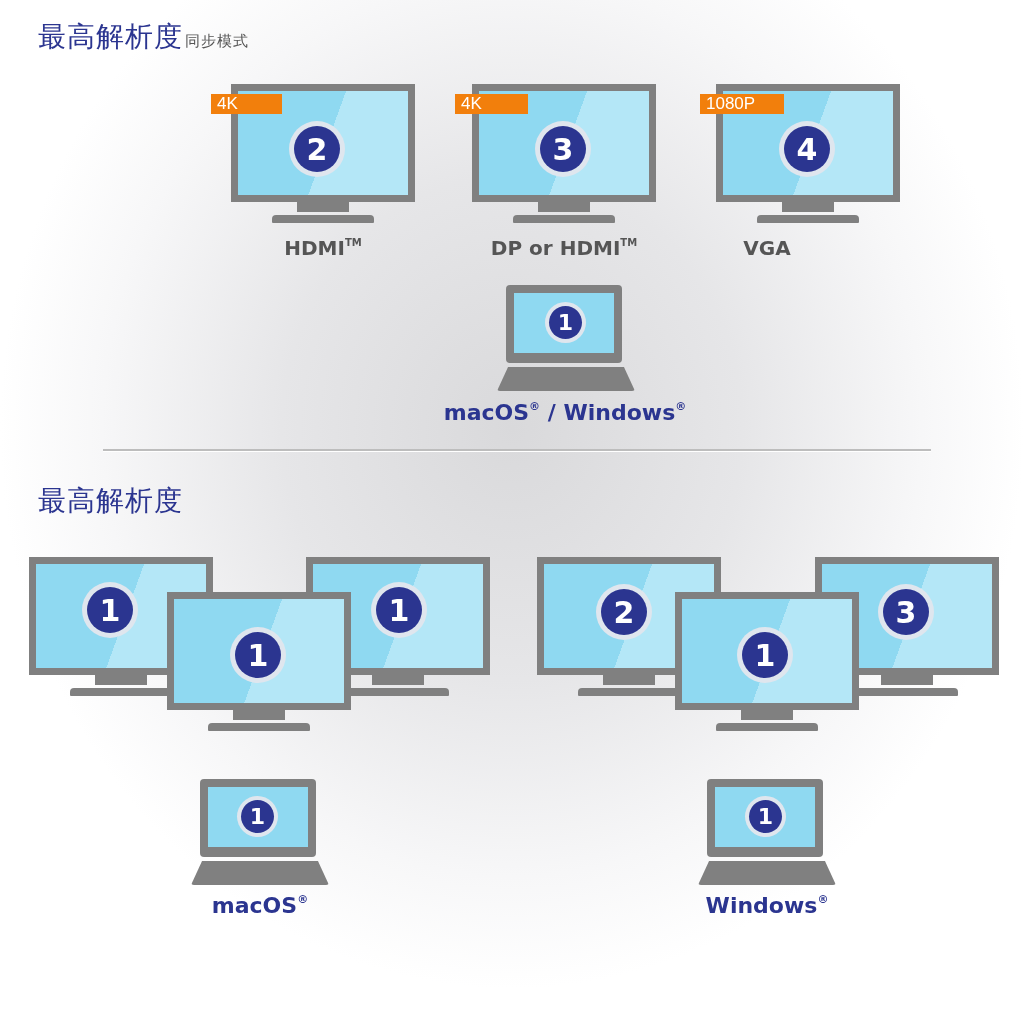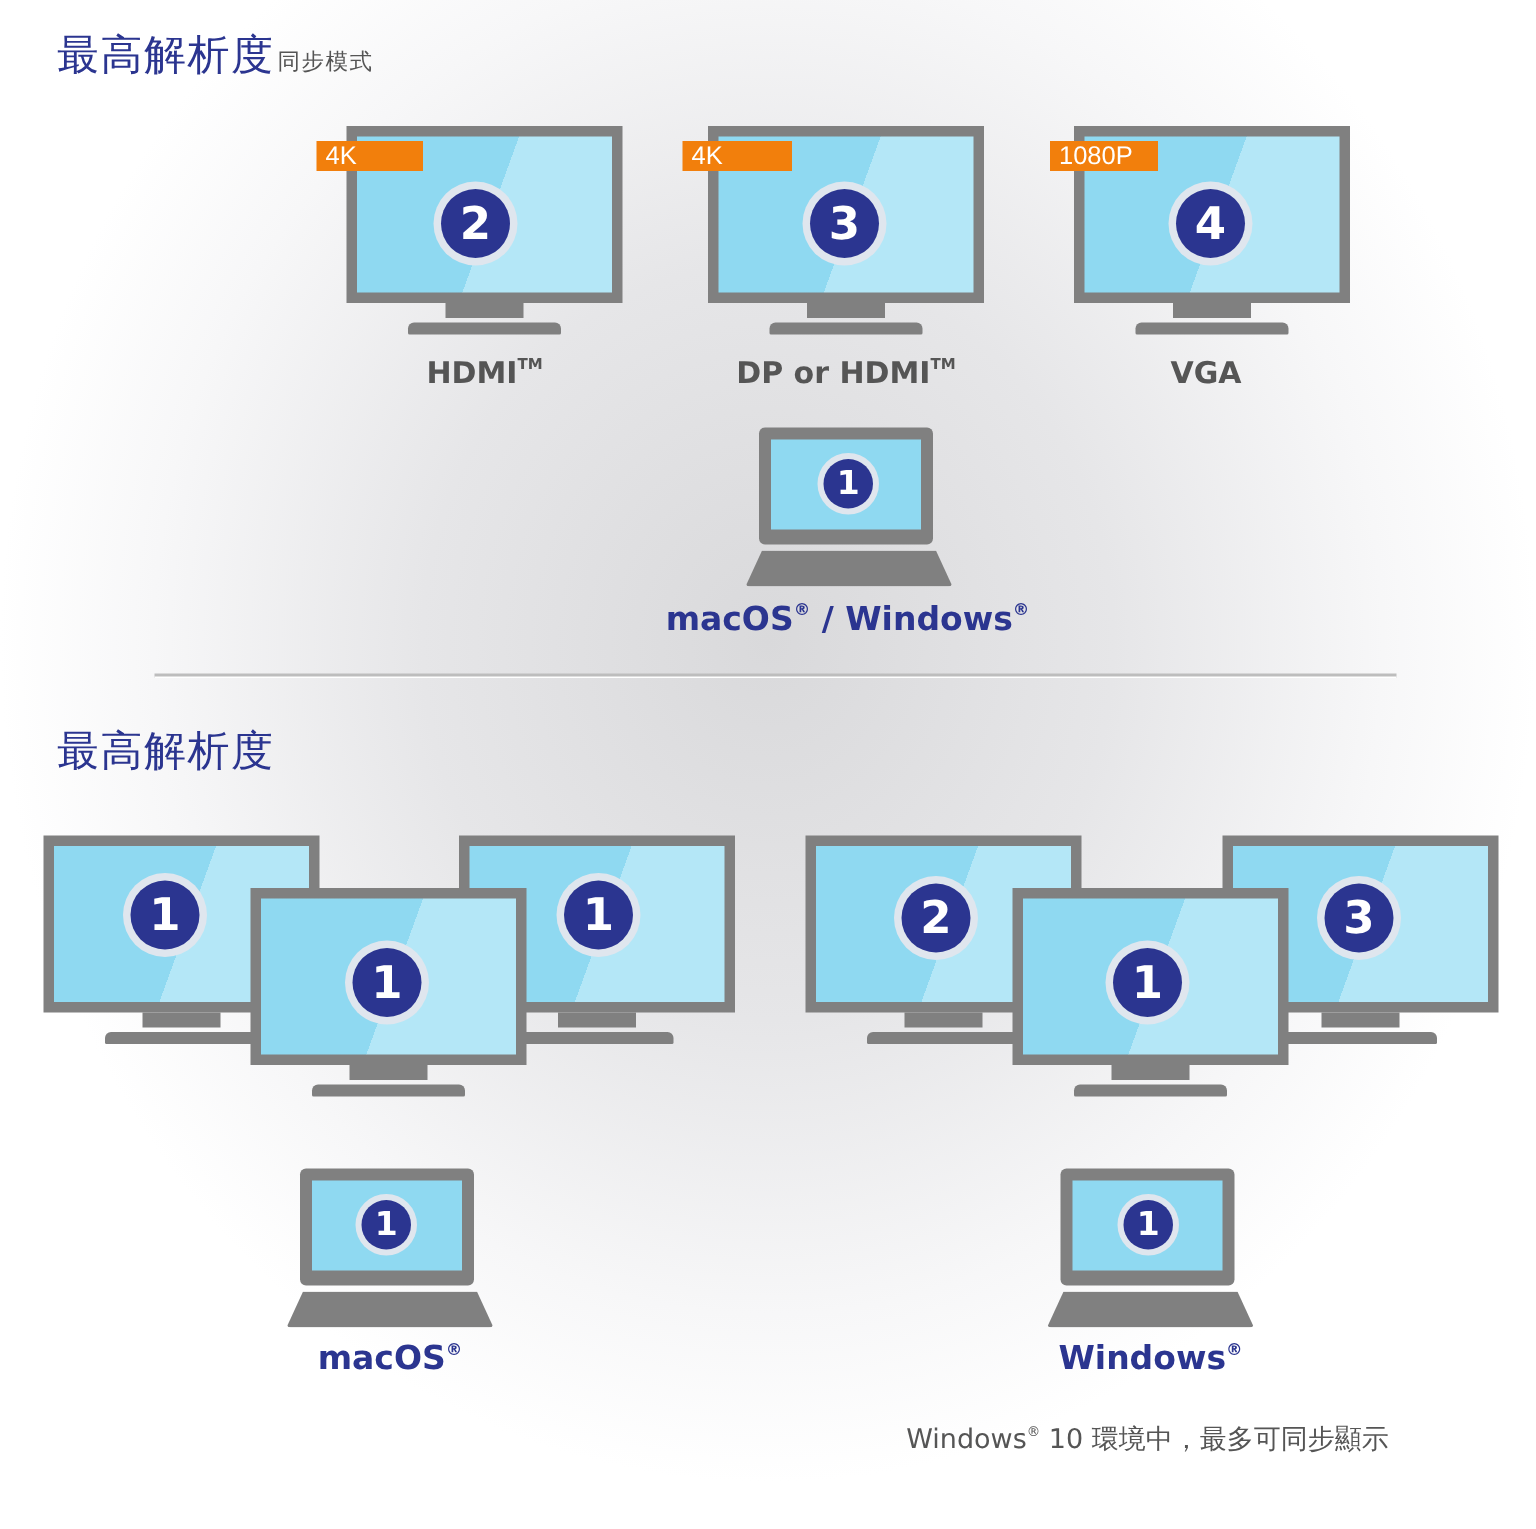--- a/index.html
+++ b/index.html
@@ -73,22 +73,22 @@
 <div class="label" style="left:464px; top:236px; width:200px;"><span>DP or HDMI</span><sup>TM</sup></div>
 
 <div class="monitor" style="left:716px; top:84px; width:184px; height:140px;">
   <div class="frame" style="height:118px;">
       <div class="screen"></div>
     </div>
   <div class="neck" style="left:66px; top:118px; width:52px; height:10px;"></div>
   <div class="base" style="left:41px; top:131px; width:102px; height:8px;"></div>
   <div class="badge-num" style="left:68px; top:42px; width:46px; height:46px; font-size:30px;">4</div>
 </div>
-<div class="res-tag" style="left:700px; top:94px; width:72px; height:20px;">1080P</div>
-<div class="label" style="left:712px; top:236px; width:184px;"><span>VGA</span></div>
+<div class="res-tag" style="left:700px; top:94px; width:84px; height:20px;">1080P</div>
+<div class="label" style="left:675px; top:236px; width:184px;"><span>VGA</span></div>
 
 <div class="laptop" style="left:497px; top:285px; width:138px; height:106px;">
   <div class="lid" style="left:9px; top:0; width:116px; height:78px;">
       <div class="lscreen"></div>
     </div>
   <div class="kb" style="left:0; top:82px; width:138px; height:24px;"></div>
   <div class="badge-num" style="left:52px; top:21px; width:33px; height:33px; font-size:22px; box-shadow:0 0 0 4px #dfe6ee;">1</div>
 </div>
 <div class="label label-blue" style="left:380px; top:400px; width:370px;"><span>macOS</span><sup>®</sup><span style="white-space:pre"> / </span><span>Windows</span><sup>®</sup></div>
 
@@ -162,14 +162,13 @@
 <div class="laptop" style="left:698px; top:779px; width:138px; height:106px;">
   <div class="lid" style="left:9px; top:0; width:116px; height:78px;">
       <div class="lscreen"></div>
     </div>
   <div class="kb" style="left:0; top:82px; width:138px; height:24px;"></div>
   <div class="badge-num" style="left:51px; top:21px; width:33px; height:33px; font-size:22px; box-shadow:0 0 0 4px #dfe6ee;">1</div>
 </div>
 <div class="label label-blue" style="left:667px; top:893px; width:200px;"><span>Windows</span><sup>®</sup></div>
 
 <div class="note" style="left:590px; top:941px; width:350px;">
-  <div><span>Windows</span><sup>®</sup><span style="white-space:pre"> 10 環境中，最多可同步顯示</span></div>
 </div>
 
 </body></html>

